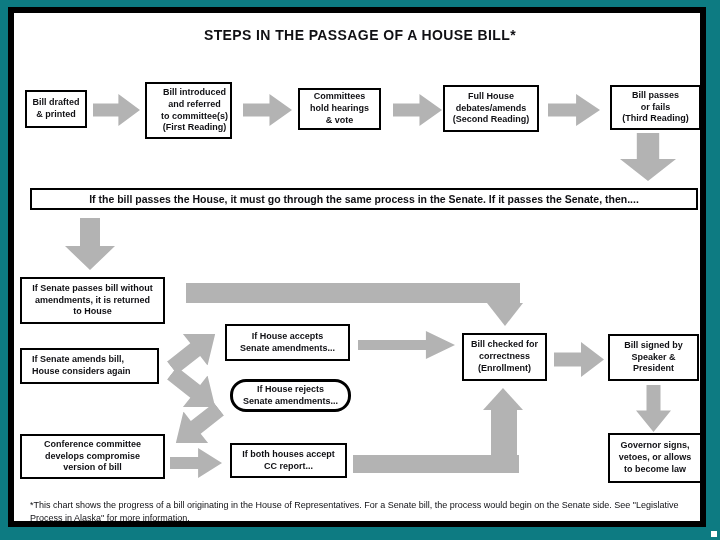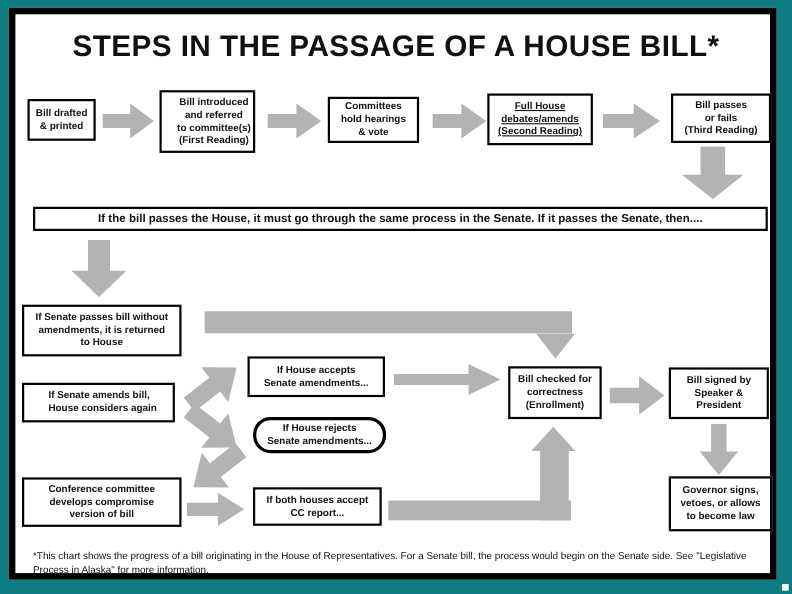--- a/index.html
+++ b/index.html
@@ -11,33 +11,33 @@
   }
   .inner {
     position:absolute; left:8px; top:7px; width:698px; height:520px;
     background: var(--background, #ffffff);
     border:6px solid var(--frame-black, #000);
     box-sizing:border-box;
   }
   .canvas { position:absolute; left:-14px; top:-13px; width:720px; height:540px; }
   .title {
     position:absolute; left:0; top:27px; width:720px;
-    text-align:center; font-size:27px; font-weight:bold;
+    text-align:center; font-size:14px; font-weight:bold;
     letter-spacing:0.4px; color:var(--text,#111);
   }
   .bx {
     position:absolute; box-sizing:border-box;
     border:2px solid var(--box-border,#000);
     background:var(--background,#fff);
     display:flex; align-items:center; justify-content:center;
     text-align:center; font-weight:bold; font-size:9px; line-height:1.3;
     color:var(--text,#111); white-space:pre-line; z-index:2;
   }
   .bx.thick { border-width:3px; }
-  .bx.left-align { justify-content:flex-start; text-align:left; padding-left:22px; }
+  .bx.left-align { justify-content:flex-start; text-align:left; padding-left:10px; }
   .banner {
     position:absolute; left:30px; top:188px; width:668px; height:22px;
     box-sizing:border-box; border:2px solid var(--box-border,#000);
     background:var(--background,#fff);
     display:flex; align-items:center; justify-content:center;
     font-weight:bold; font-size:10.5px; color:var(--text,#111);
     white-space:nowrap; z-index:2;
   }
   .ar {
     position:absolute; background:var(--arrow-gray,#b3b3b3); z-index:1;
@@ -70,21 +70,21 @@
       <div class="ar" style="left:93px; top:94px; width:47px; height:32px;"></div>
       <div class="bx" style="left:145px; top:82px; width:87px; height:57px;padding-left:12px;">Bill introduced
 and referred
 to committee(s)
 (First Reading)</div>
       <div class="ar" style="left:243px; top:94px; width:49px; height:32px;"></div>
       <div class="bx" style="left:298px; top:88px; width:83px; height:42px;">Committees
 hold hearings
 &amp; vote</div>
       <div class="ar" style="left:393px; top:94px; width:49px; height:32px;"></div>
-      <div class="bx" style="left:443px; top:85px; width:96px; height:47px;text-decoration:underline;">Full House
+      <div class="bx" style="left:443px; top:85px; width:96px; height:47px;">Full House
 debates/amends
 (Second Reading)</div>
       <div class="ar" style="left:548px; top:94px; width:52px; height:32px;"></div>
       <div class="bx" style="left:610px; top:85px; width:91px; height:45px;">Bill passes
 or fails
 (Third Reading)</div>
 
       <div class="ar" style="left:624px; top:129px; width:48px; height:56px; transform:rotate(90deg);"></div>
 
       <div class="banner">If the bill passes the House, it must go through the same process in the Senate.  If it passes the Senate, then....</div>

